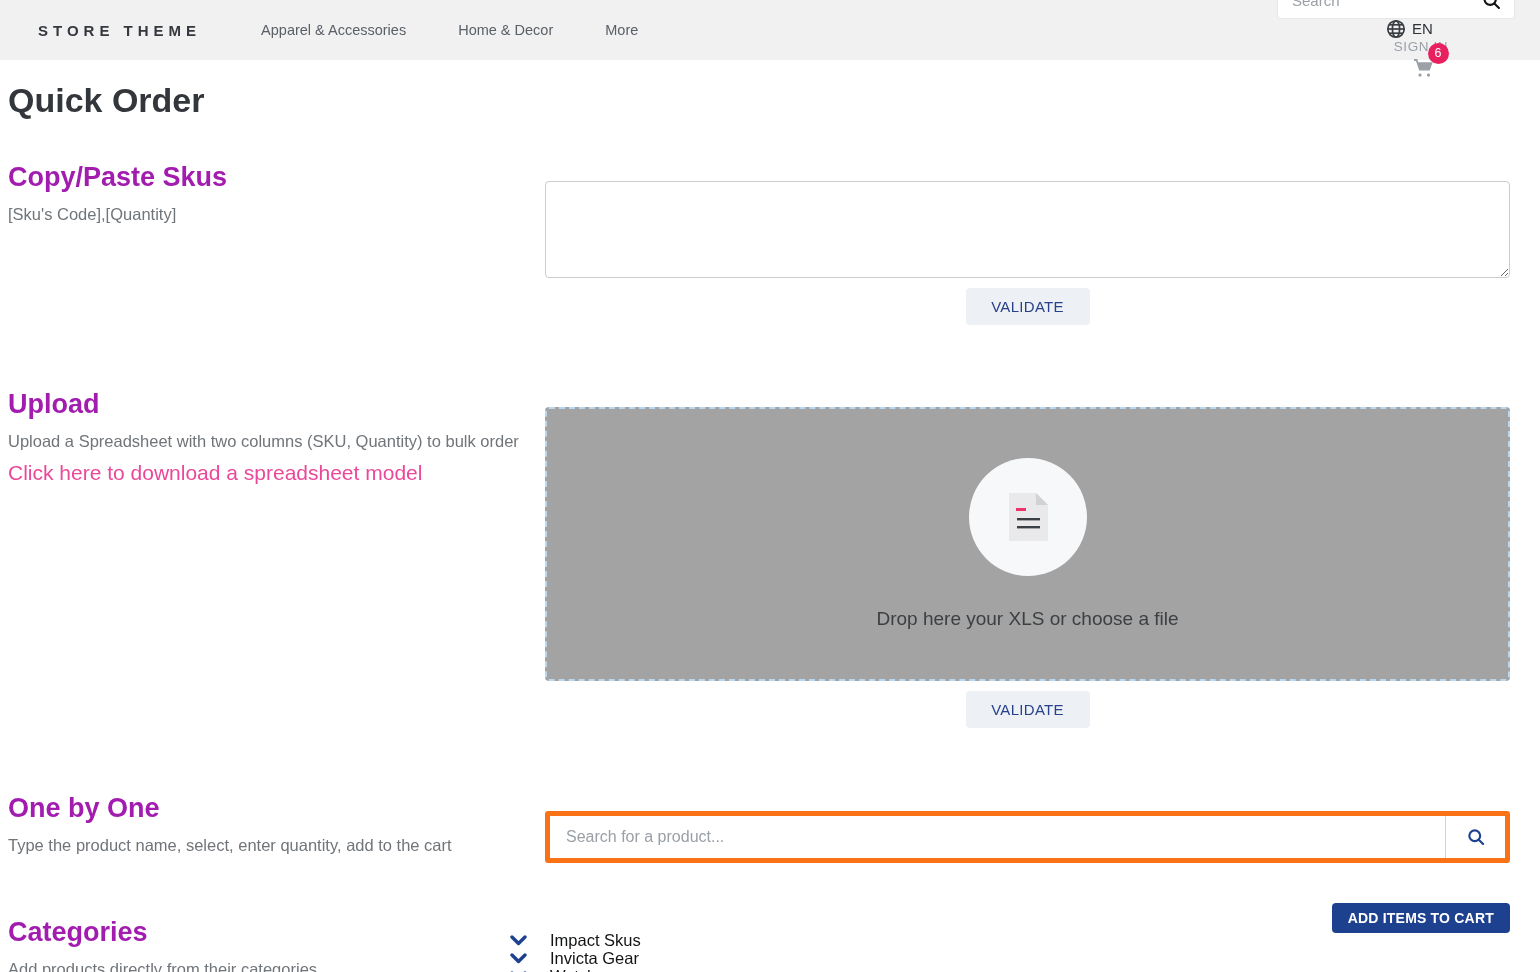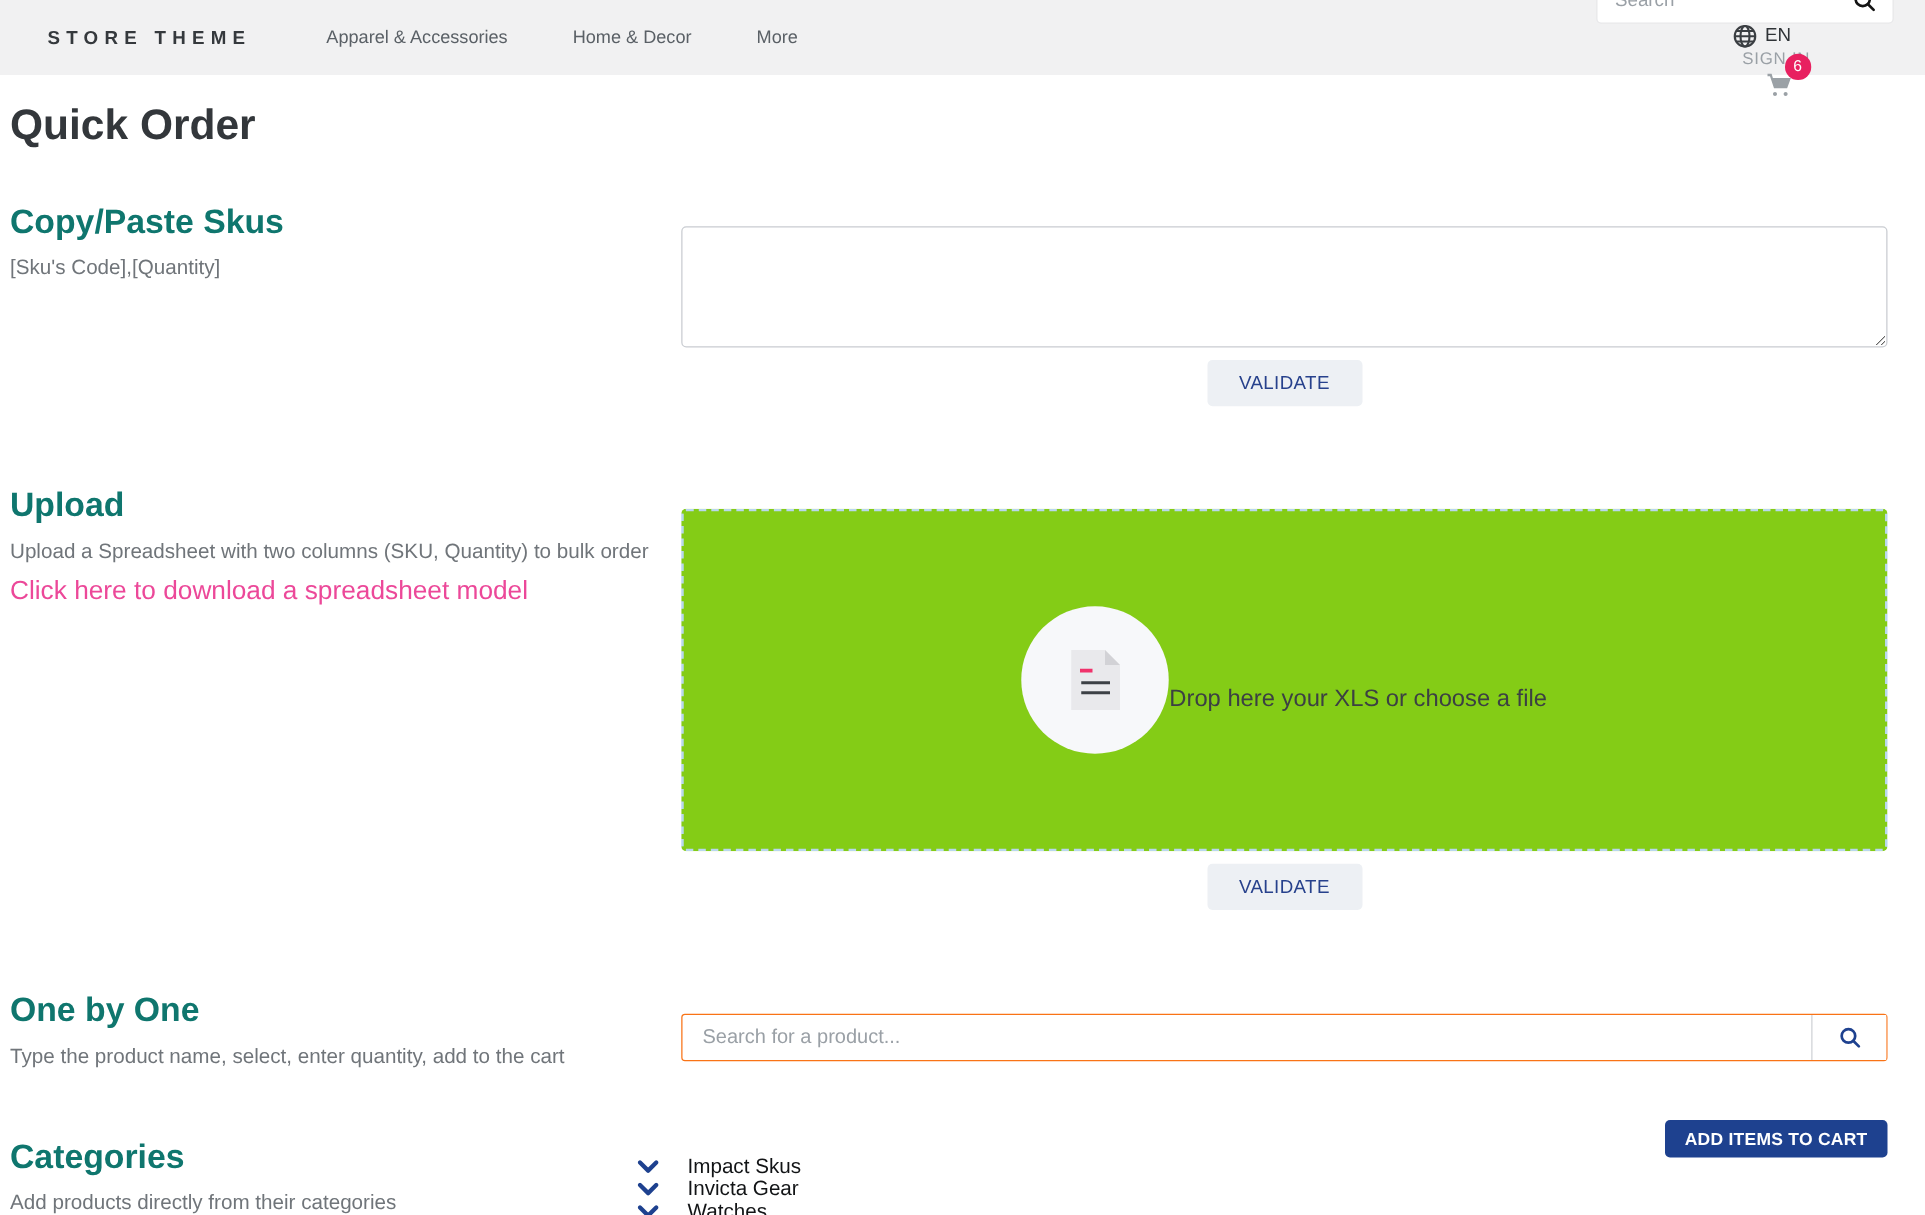--- a/index.html
+++ b/index.html
@@ -27,48 +27,48 @@
     border-radius: 50%; background: #e82060; color: #fff; font-size: 12.5px; display: flex;
     align-items: center; justify-content: center; }
 
   
   .main { padding: 0 30px 0 8px; }
   .page-title { font-size: 34px; font-weight: 700; color: #33373b; margin-top: 21px; line-height: 38px; }
 
   .section { display: flex; }
   .sec-left { width: 537px; flex-shrink: 0; padding-right: 20px; }
   .sec-right { flex: 1; min-width: 0; }
-  .sec-h { font-size: 27px; font-weight: 700; color: #0f766e; line-height: 30px; }
+  .sec-h { font-size: 27px; font-weight: 700; color: #a21caf; line-height: 30px; }
   .desc { font-size: 16.5px; color: #70757a; margin-top: 12px; line-height: 21px; }
 
   
   .sec-copy { margin-top: 43px; }
   .sec-copy .sec-right { padding-top: 19px; }
   .sku-textarea { width: 100%; height: 97px; border: 1px solid #c9ccd1; border-radius: 4px;
     resize: both; font-family: "Liberation Sans", sans-serif; font-size: 15px; padding: 8px 10px;
     color: #333; outline: none; display: block; }
   .validate-row { display: flex; justify-content: center; margin-top: 10px; }
   .btn-validate { width: 124px; height: 37px; background: #edf0f4; color: #27418c;
     font-size: 15px; letter-spacing: 0.3px; border: none; border-radius: 4px; cursor: pointer;
     font-family: "Liberation Sans", sans-serif; }
 
   
   .sec-upload { margin-top: 64px; }
   .sec-upload .sec-right { padding-top: 18px; }
   .dl-link { font-size: 21px; color: #ec4899; margin-top: 9px; cursor: pointer; display: inline-block; text-align: center; }
-  .dropzone { height: 274px; border: 2px dashed #b9d7ee; border-radius: 4px; background: #84cc16;
-    display: flex; flex-direction: row; align-items: center; justify-content: center; cursor: pointer; }
+  .dropzone { height: 274px; border: 2px dashed #b9d7ee; border-radius: 4px; background: #a3a3a3;
+    display: flex; flex-direction: column; align-items: center; justify-content: center; cursor: pointer; }
   .drop-circle { width: 118px; height: 118px; border-radius: 50%; background: #f7f8fa;
     display: flex; align-items: center; justify-content: center; }
   .drop-text { margin-top: 32px; font-size: 19px; color: #3c4043; }
 
   
   .sec-one { margin-top: 65px; }
   .sec-one .sec-right { padding-top: 18px; }
-  .prod-search { display: flex; align-items: stretch; height: 38px; border: 1px solid #f97316;
+  .prod-search { display: flex; align-items: stretch; height: 52px; border: 5px solid #f97316;
     border-radius: 3px; background: #fff; }
   .prod-search input { flex: 1; border: none; outline: none; padding: 0 16px; font-size: 16px;
     color: #333; font-family: "Liberation Sans", sans-serif; min-width: 0; background: transparent; }
   .prod-search input::placeholder { color: #9aa0a6; }
   .prod-search-btn { width: 60px; border: none; border-left: 1px solid #cfd2d6; background: #fff;
     display: flex; align-items: center; justify-content: center; cursor: pointer; }
 
   
   .sec-cat { margin-top: 40px; align-items: flex-start; }
   .sec-cat .sec-left { width: 502px; padding-top: 14px; }

